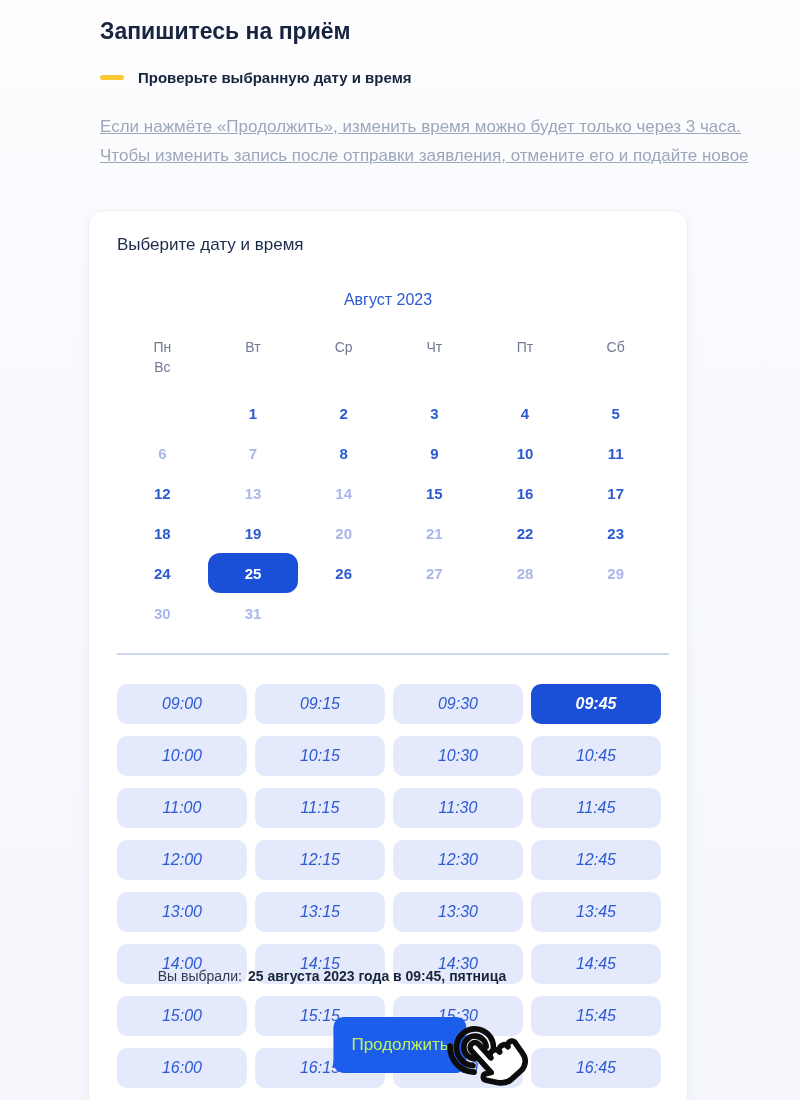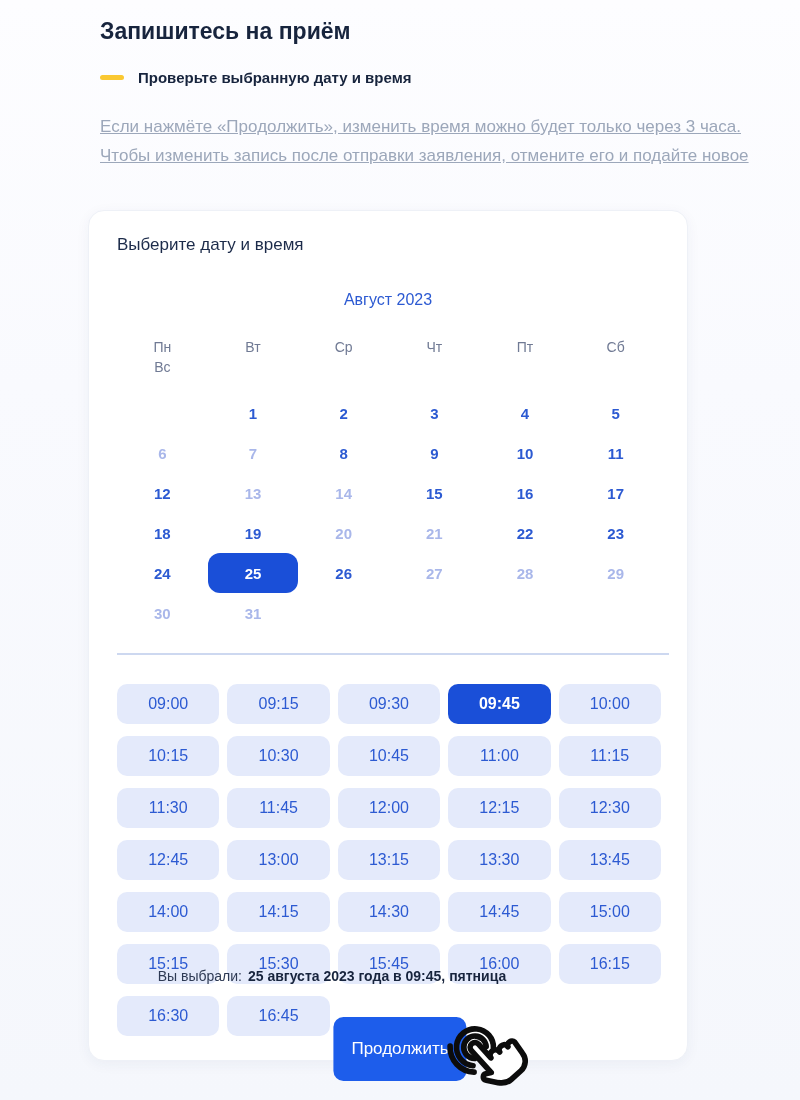--- a/index.html
+++ b/index.html
@@ -71,22 +71,22 @@
     border-radius: 12px; cursor: pointer;
   }
 
   .divider {
     margin: 20px auto 0 auto; width: 552px;
     border: none; border-top: 2px solid #cdd8f0; height: 0;
   }
 
   .time-grid {
     margin-top: 29px; width: 544px;
-    display: grid; grid-template-columns: repeat(5, 1fr);
-    column-gap: 8px; row-gap: 12px;
+    display: grid; grid-template-columns: repeat(4, 1fr);
+    column-gap: 8px; row-gap: 12px; font-style: italic;
   }
   .slot {
     height: 40px; border-radius: 10px;
     display: flex; align-items: center; justify-content: center;
     background: var(--slot-bg, #e4eafb);
     color: var(--link-blue, #2c5ad2);
     font-size: 16px; cursor: pointer;
   }
   .slot.selected {
     background: var(--accent-blue, #1a4fd8);
@@ -96,24 +96,24 @@
   
   .summary {
     position: absolute; left: 0; top: 968px; width: 664px;
     text-align: center; font-size: 14px; color: #2e3a54;
   }
   .summary .prefix { margin-right: 6px; }
   .summary .value  { font-weight: 700; color: #17243d; }
 
   .continue-button {
     position: absolute; left: 50%; transform: translateX(-50%); top: 1017px;
-    height: 64px; padding: 0 18px;
+    height: 56px; padding: 0 18px;
     background: var(--button-blue, #1d5deb);
     border: none; border-radius: 10px;
-    color: #ffffff; font-size: 17px; font-weight: 500;
+    color: #bef264; font-size: 17px; font-weight: 500;
     font-family: "Liberation Sans", sans-serif;
     cursor: pointer;
   }
   .tap-icon {
     position: absolute; left: 430px; top: 1020px;
     width: 106px; height: 106px; pointer-events: none;
   }
 </style>
 </head>
 <body>

